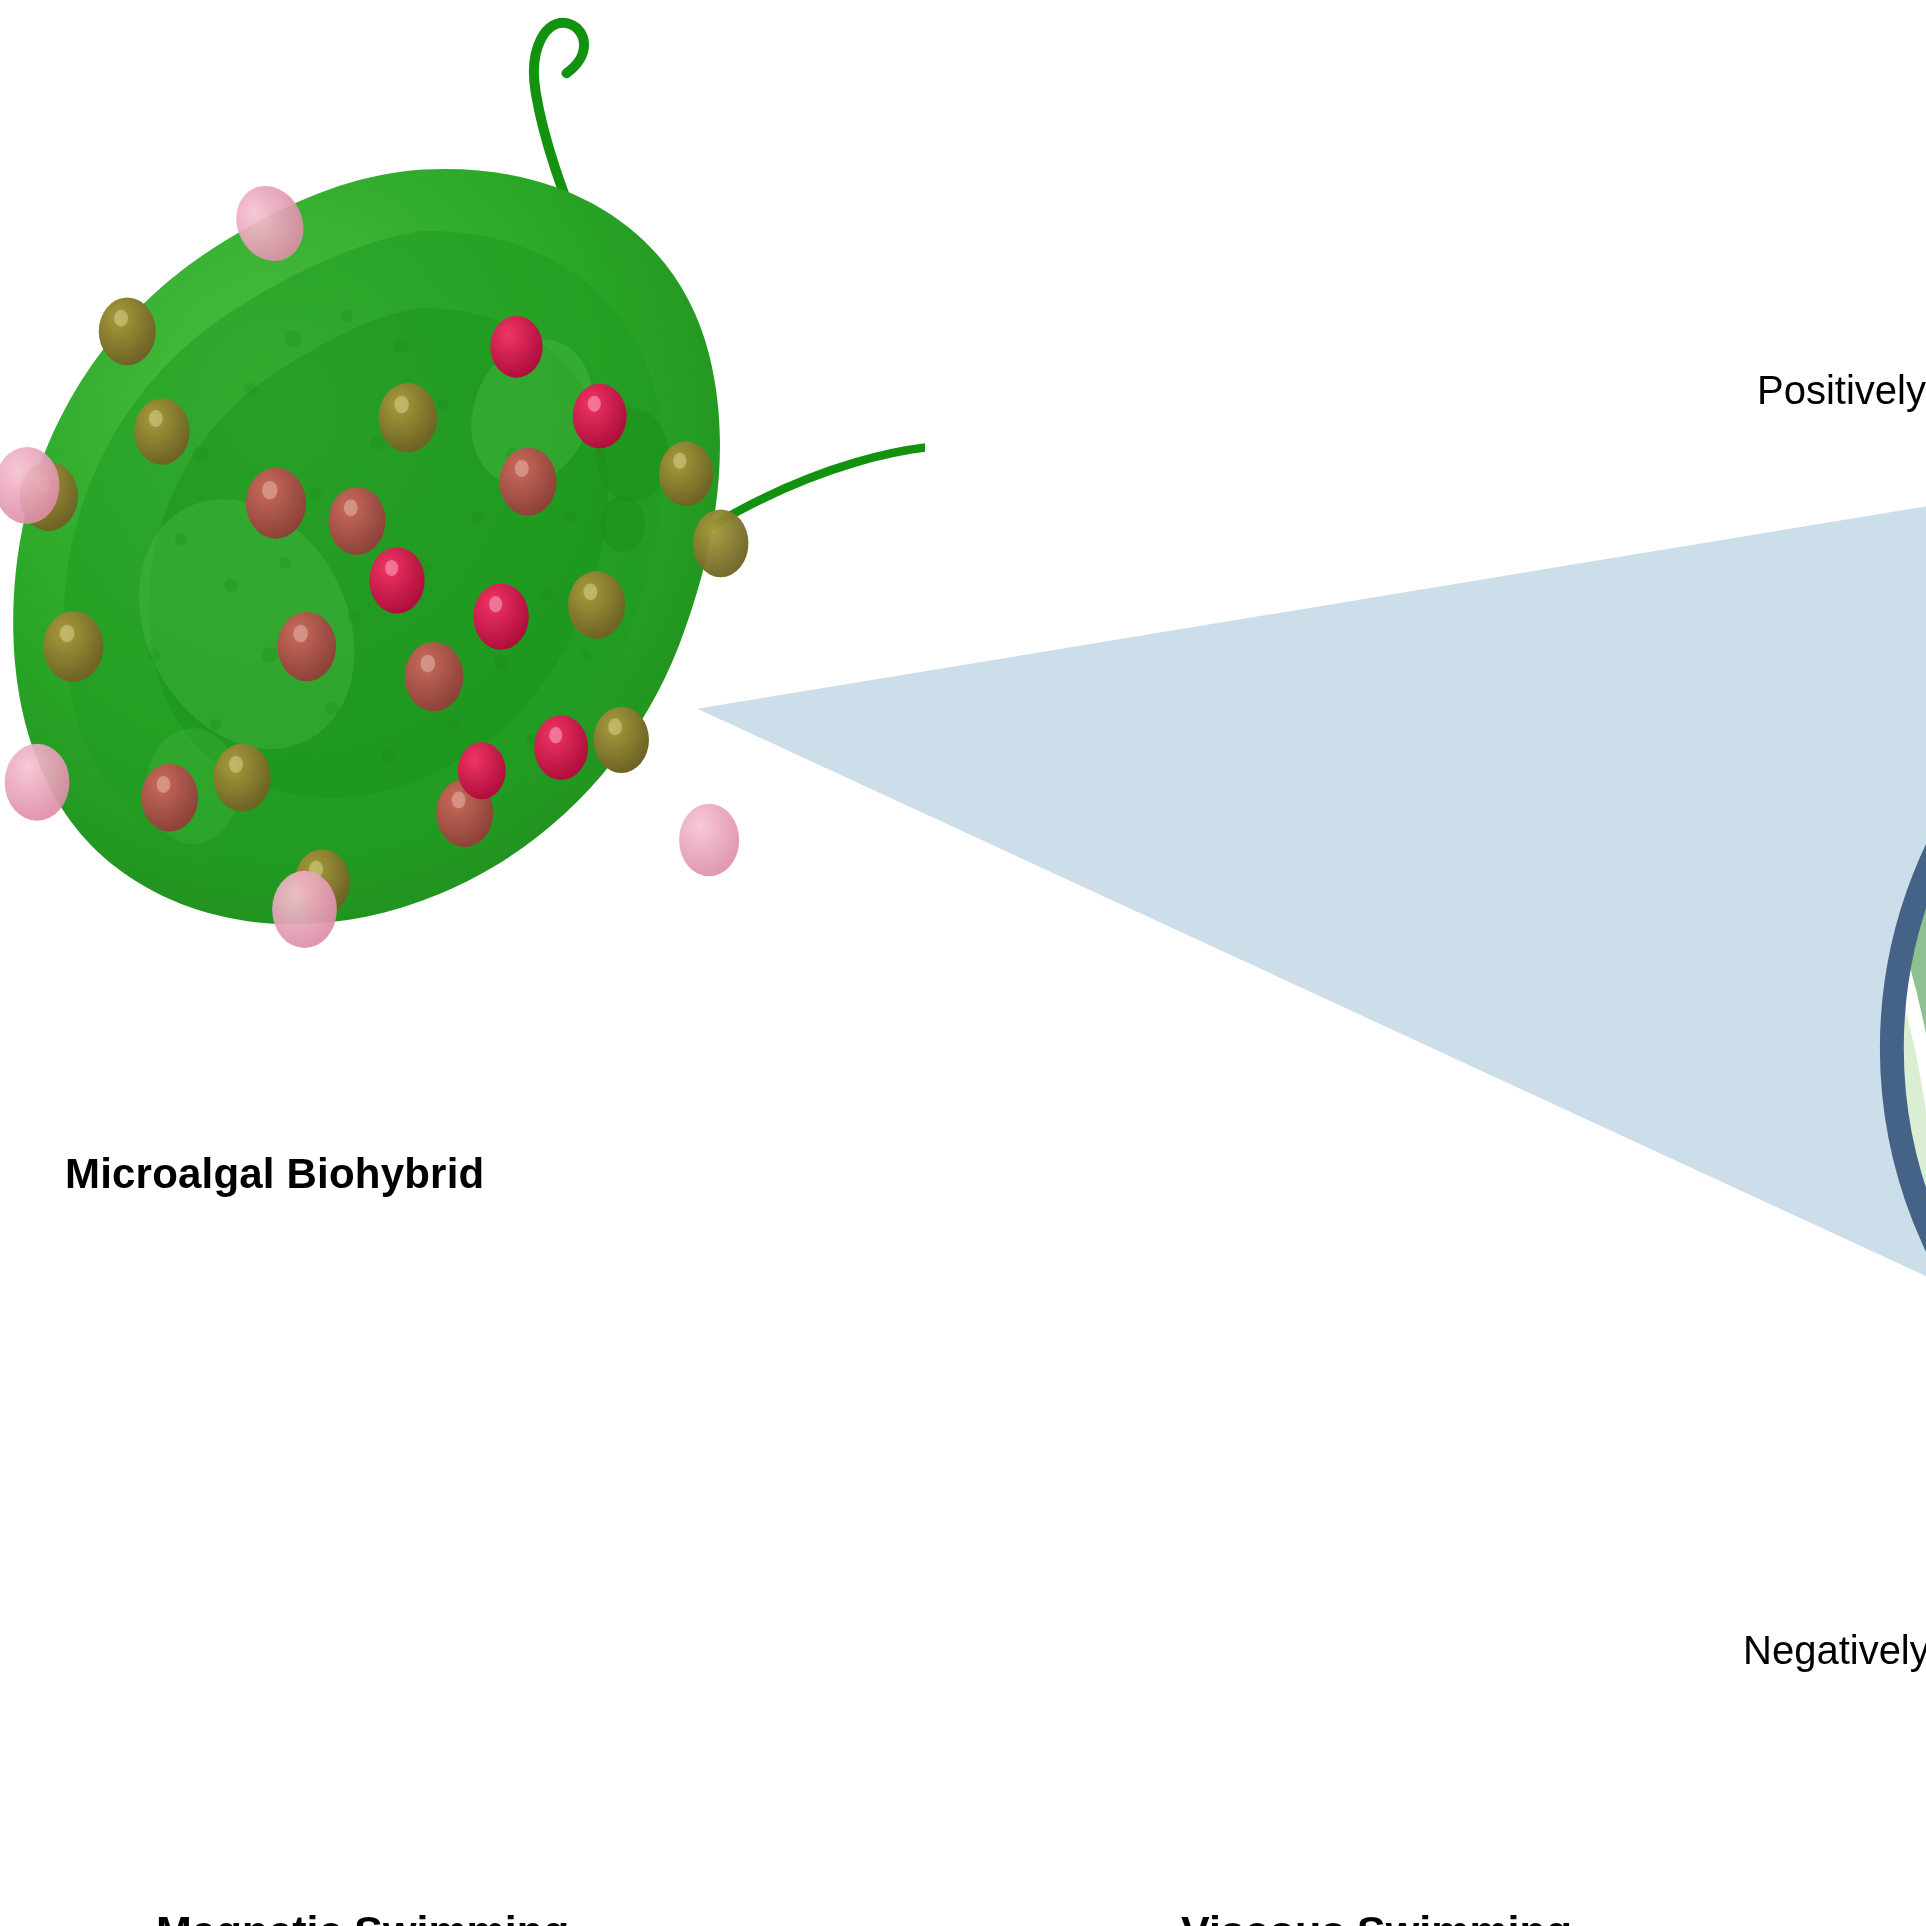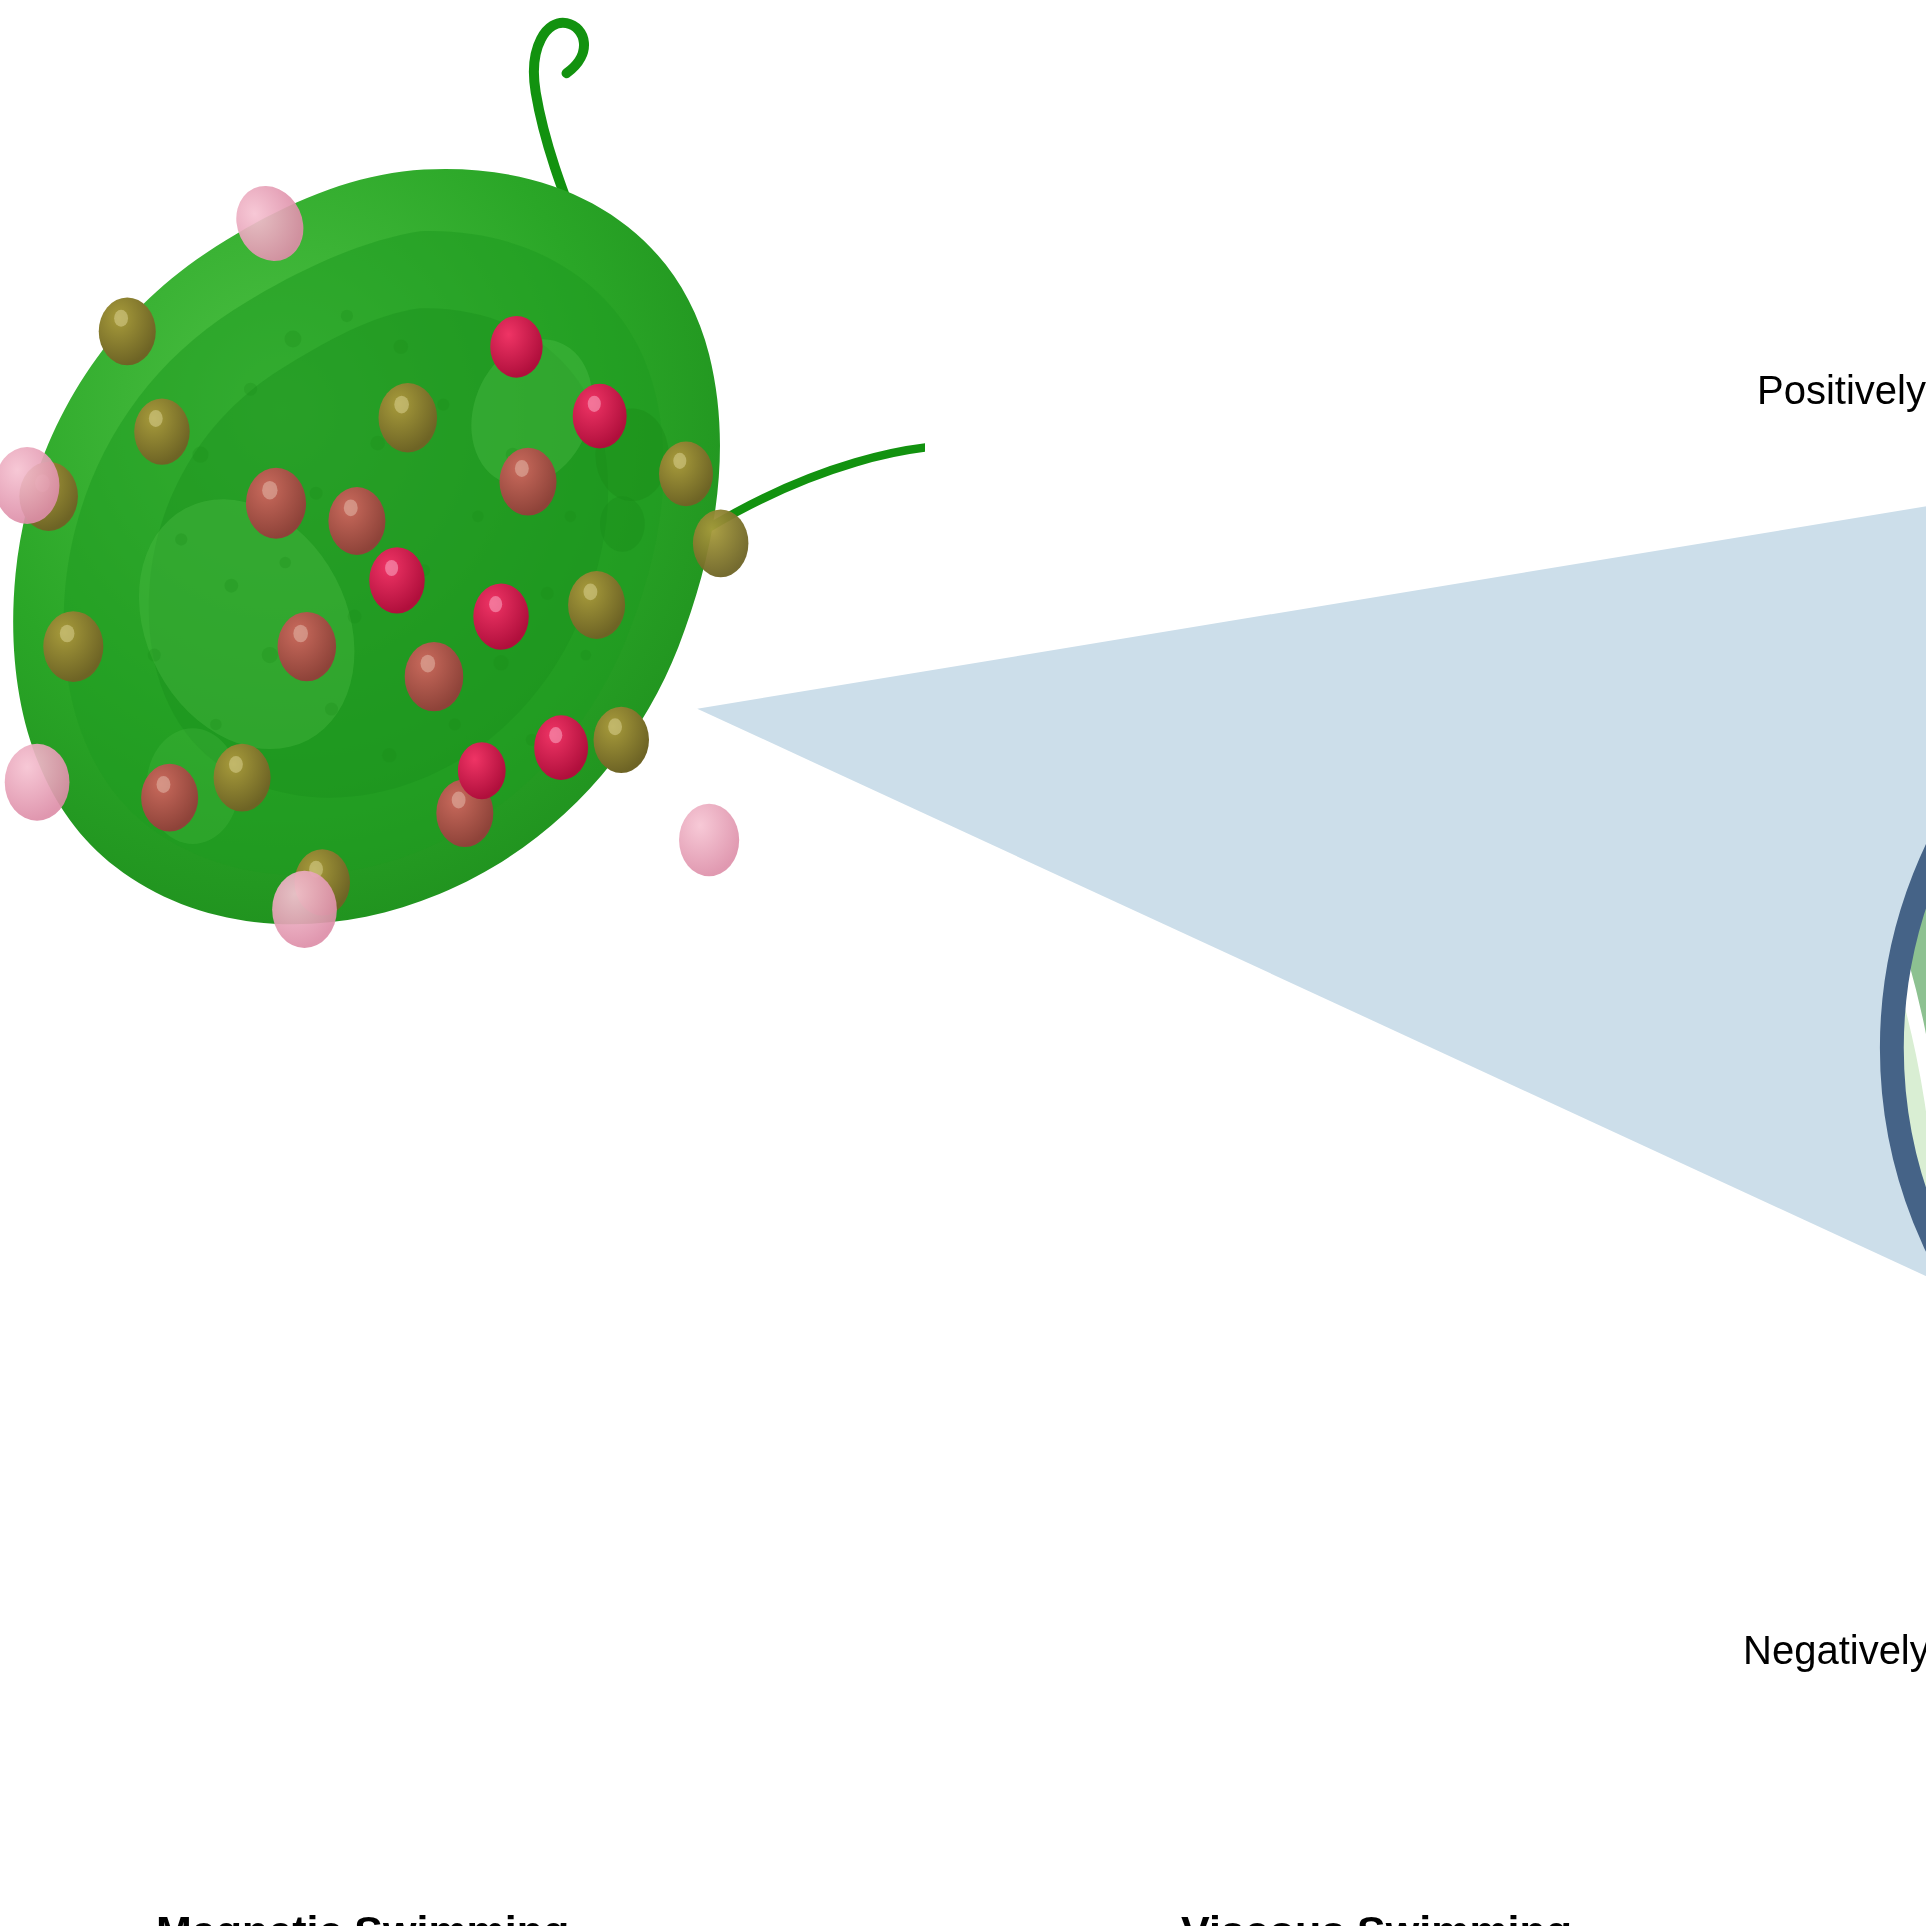--- a/index.html
+++ b/index.html
@@ -199,20 +199,21 @@
         </g>
       <g>
           <ellipse cx="1840" cy="2180" rx="78" ry="94" fill="url(#pPink)" opacity="0.9"></ellipse>
         </g>
       <g>
           <ellipse cx="1870" cy="1410" rx="72" ry="88" fill="url(#pOlive)" opacity="0.95"></ellipse>
         </g>
     </g>
   </svg>
 
+  <div class="lbl bold" style="left:65px;top:1150px;font-size:42px;letter-spacing:0.2px;">Microalgal Biohybrid</div>
 
   <svg class="abs" style="left:674px;top:493px;" width="1387" height="963" viewBox="0 0 3600 2500">
     <path d="M60,560 L3460,0 L3460,2130 Z" fill="#ccdeea"></path>
   </svg>
 
   <svg class="abs" style="left:1861px;top:478px;" width="986" height="1140" viewBox="0 0 2560 2960">
     <defs>
       <clipPath id="insetClip">
           <circle cx="1280" cy="1480" r="1200"></circle>
         </clipPath>

